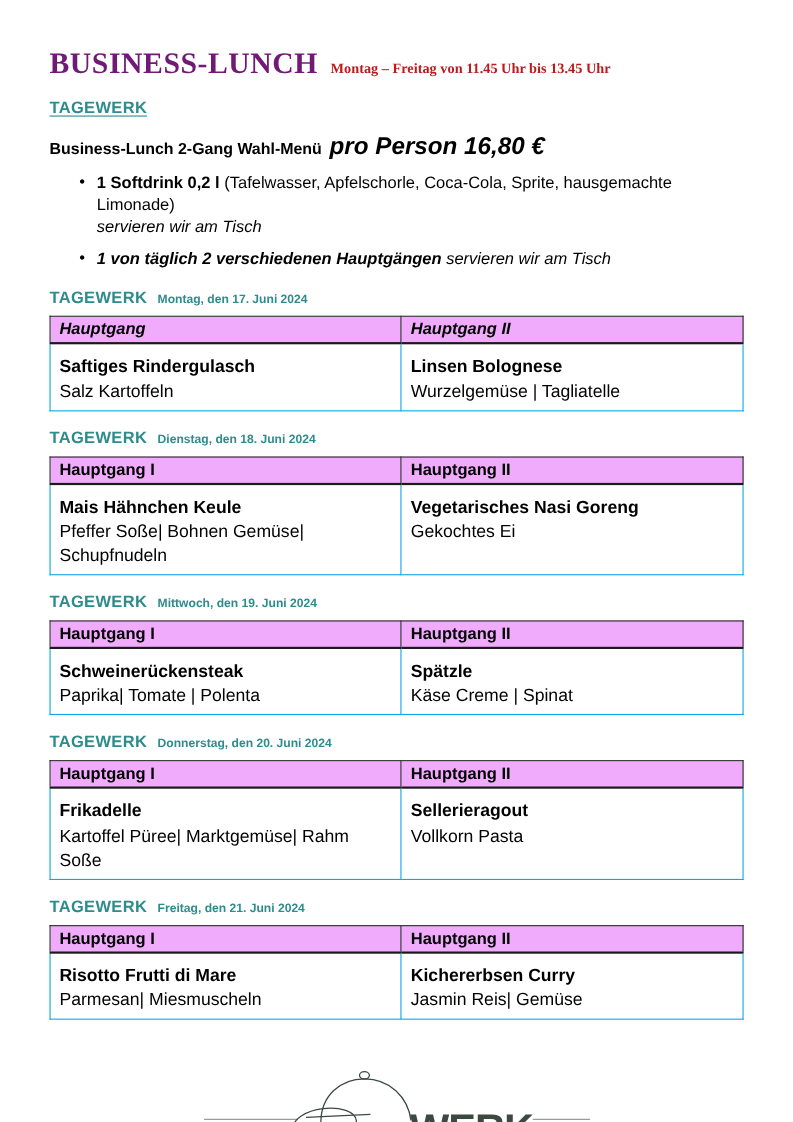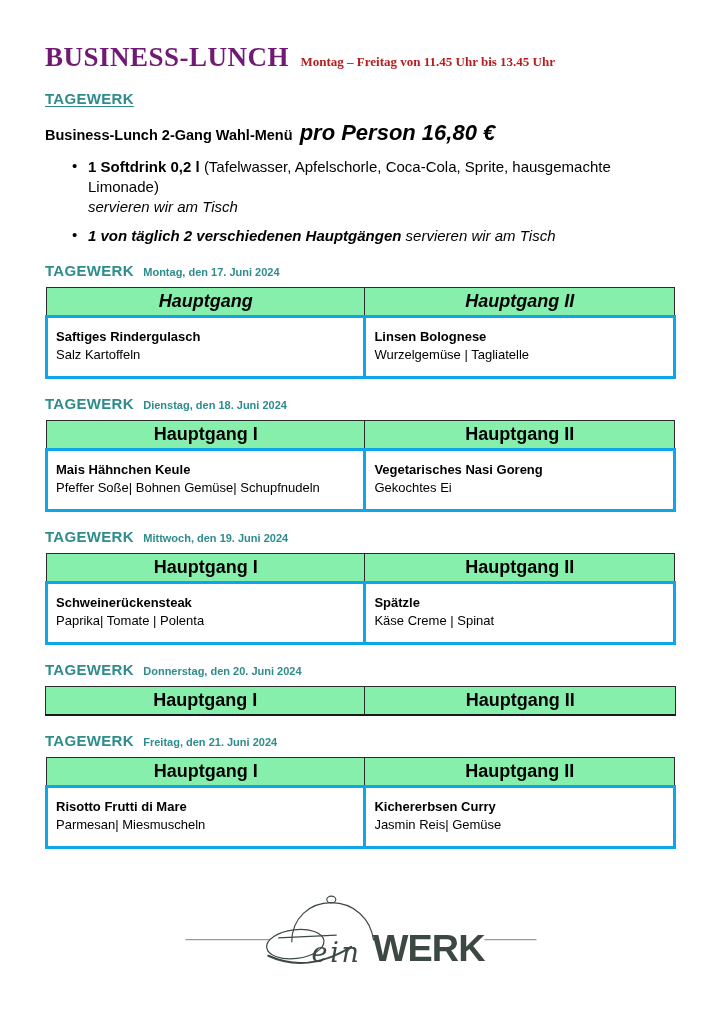--- a/index.html
+++ b/index.html
@@ -37,27 +37,27 @@
   .day { margin-top:16px; }
   .day-heading {
     display:inline-block; color:#2E8C8C; 
     text-underline-offset:2px; margin-bottom:7px;
   }
   .dh-main { font-size:15px; font-weight:bold; letter-spacing:0.3px; }
   .dh-date { font-size:11px; font-weight:bold; margin-left:5px; }
   table.menu-table { width:100%; border-collapse:collapse; table-layout:fixed; }
   .menu-table col.c1 { width:50.7%; }
   .menu-table th {
-    background:#86efac; border:1px solid #2b2b2b; border-bottom:2px solid #1a1a1a;
-    text-align:center; font-size:18px; font-weight:bold; padding:3px 8px; height:22px;
+    background:#f0abfc; border:1px solid #2b2b2b; border-bottom:2px solid #1a1a1a;
+    text-align:left; font-size:15px; font-weight:bold; padding:3px 8px; height:22px;
   }
   .menu-table.italic-head th { font-style:italic; }
   .menu-table td {
-    border:3px solid #0ea5e9; vertical-align:top; height:61px;
-    padding:10px 8px 4px 8px; font-size:13px; line-height:1.4;
+    border:1px solid #0ea5e9; vertical-align:top; height:61px;
+    padding:10px 8px 4px 8px; font-size:16px; line-height:1.4;
   }
   .dish-title { font-weight:bold; }
   
   .logo-wrap { margin-top:42px; display:flex; justify-content:center; }
   .logo-line { stroke:#9b9b9b; stroke-width:1.4; }
   .thin  { fill:none; stroke:#3c4842; stroke-width:1.3; }
   .swash { fill:none; stroke:#3c4842; stroke-width:2.4; stroke-linecap:round; }
   .script {
     font-family:"DejaVu Serif", serif; font-style:italic;
     font-size:30px; fill:#3c4842; letter-spacing:3px;
@@ -193,20 +193,30 @@
     <table class="menu-table">
       <colgroup>
           <col class="c1">
           <col>
         </colgroup>
       <tbody>
           <tr>
         <th>Hauptgang I</th>
         <th>Hauptgang II</th>
       </tr>
+      <tr>
+        <td>
+          <div class="dish-title">Frikadelle</div>
+          <div class="dish-desc">Kartoffel Püree| Marktgemüse| Rahm Soße</div>
+        </td>
+        <td>
+          <div class="dish-title">Sellerieragout</div>
+          <div class="dish-desc">Vollkorn Pasta</div>
+        </td>
+      </tr>
     </tbody>
       </table>
   </section>
 
   <section class="day">
     <div class="day-heading">
       <span class="dh-main">TAGEWERK</span>
       <span class="dh-date">Freitag, den 21. Juni 2024</span>
     </div>
     <table class="menu-table">

